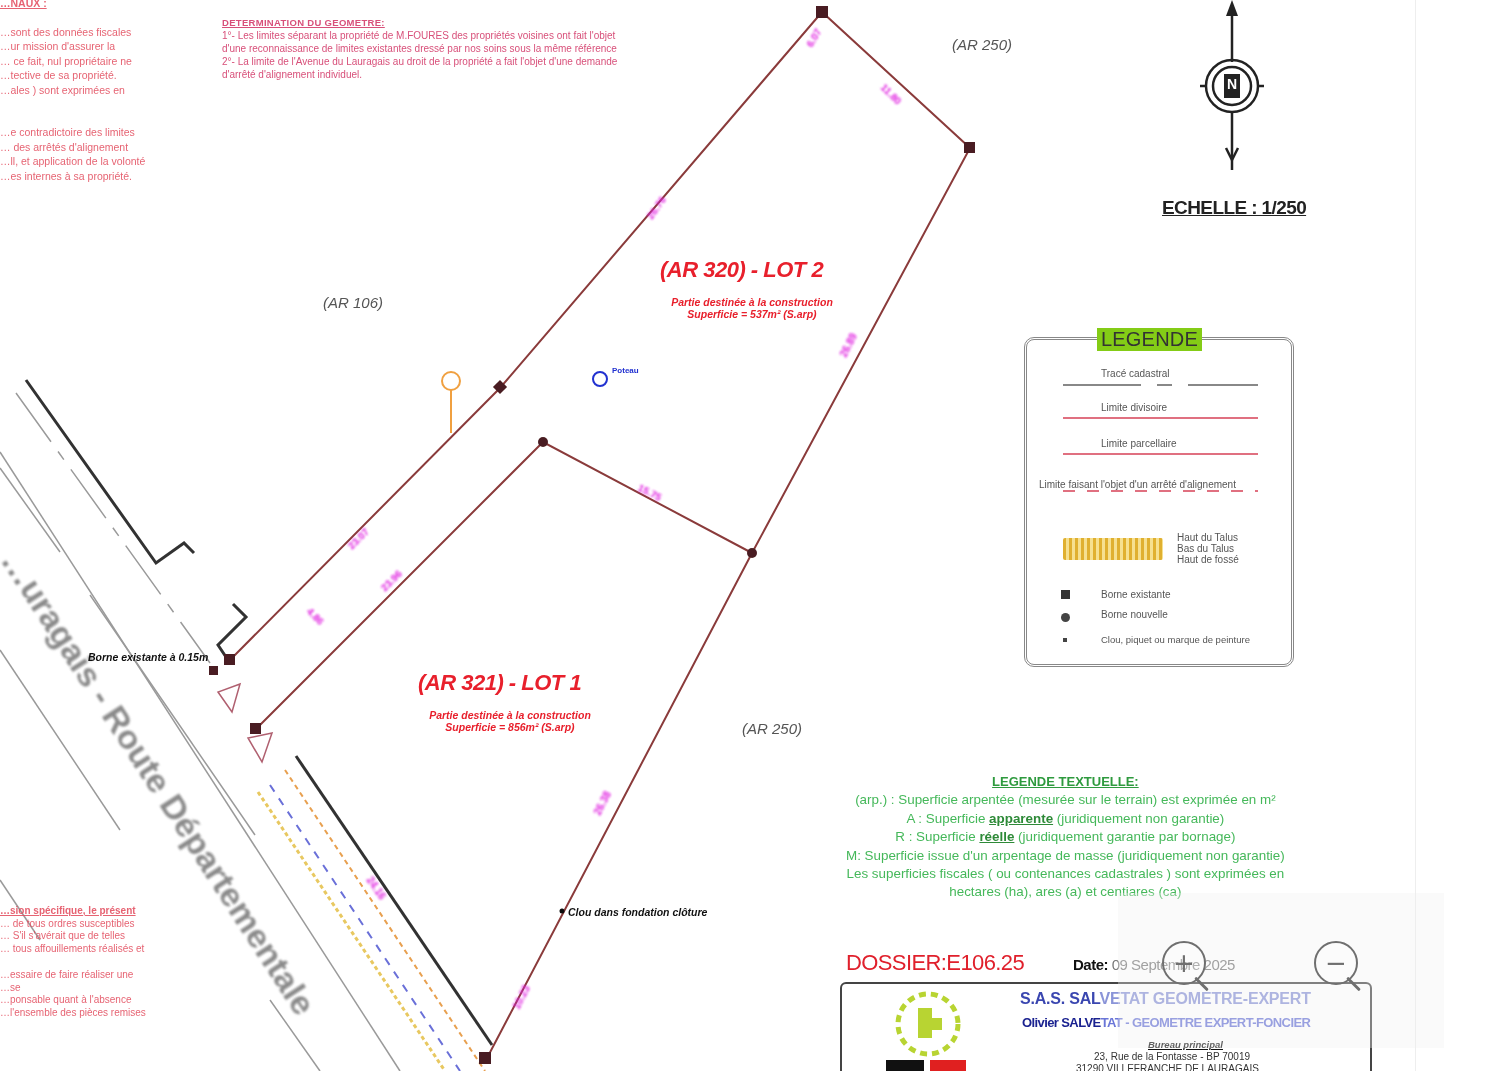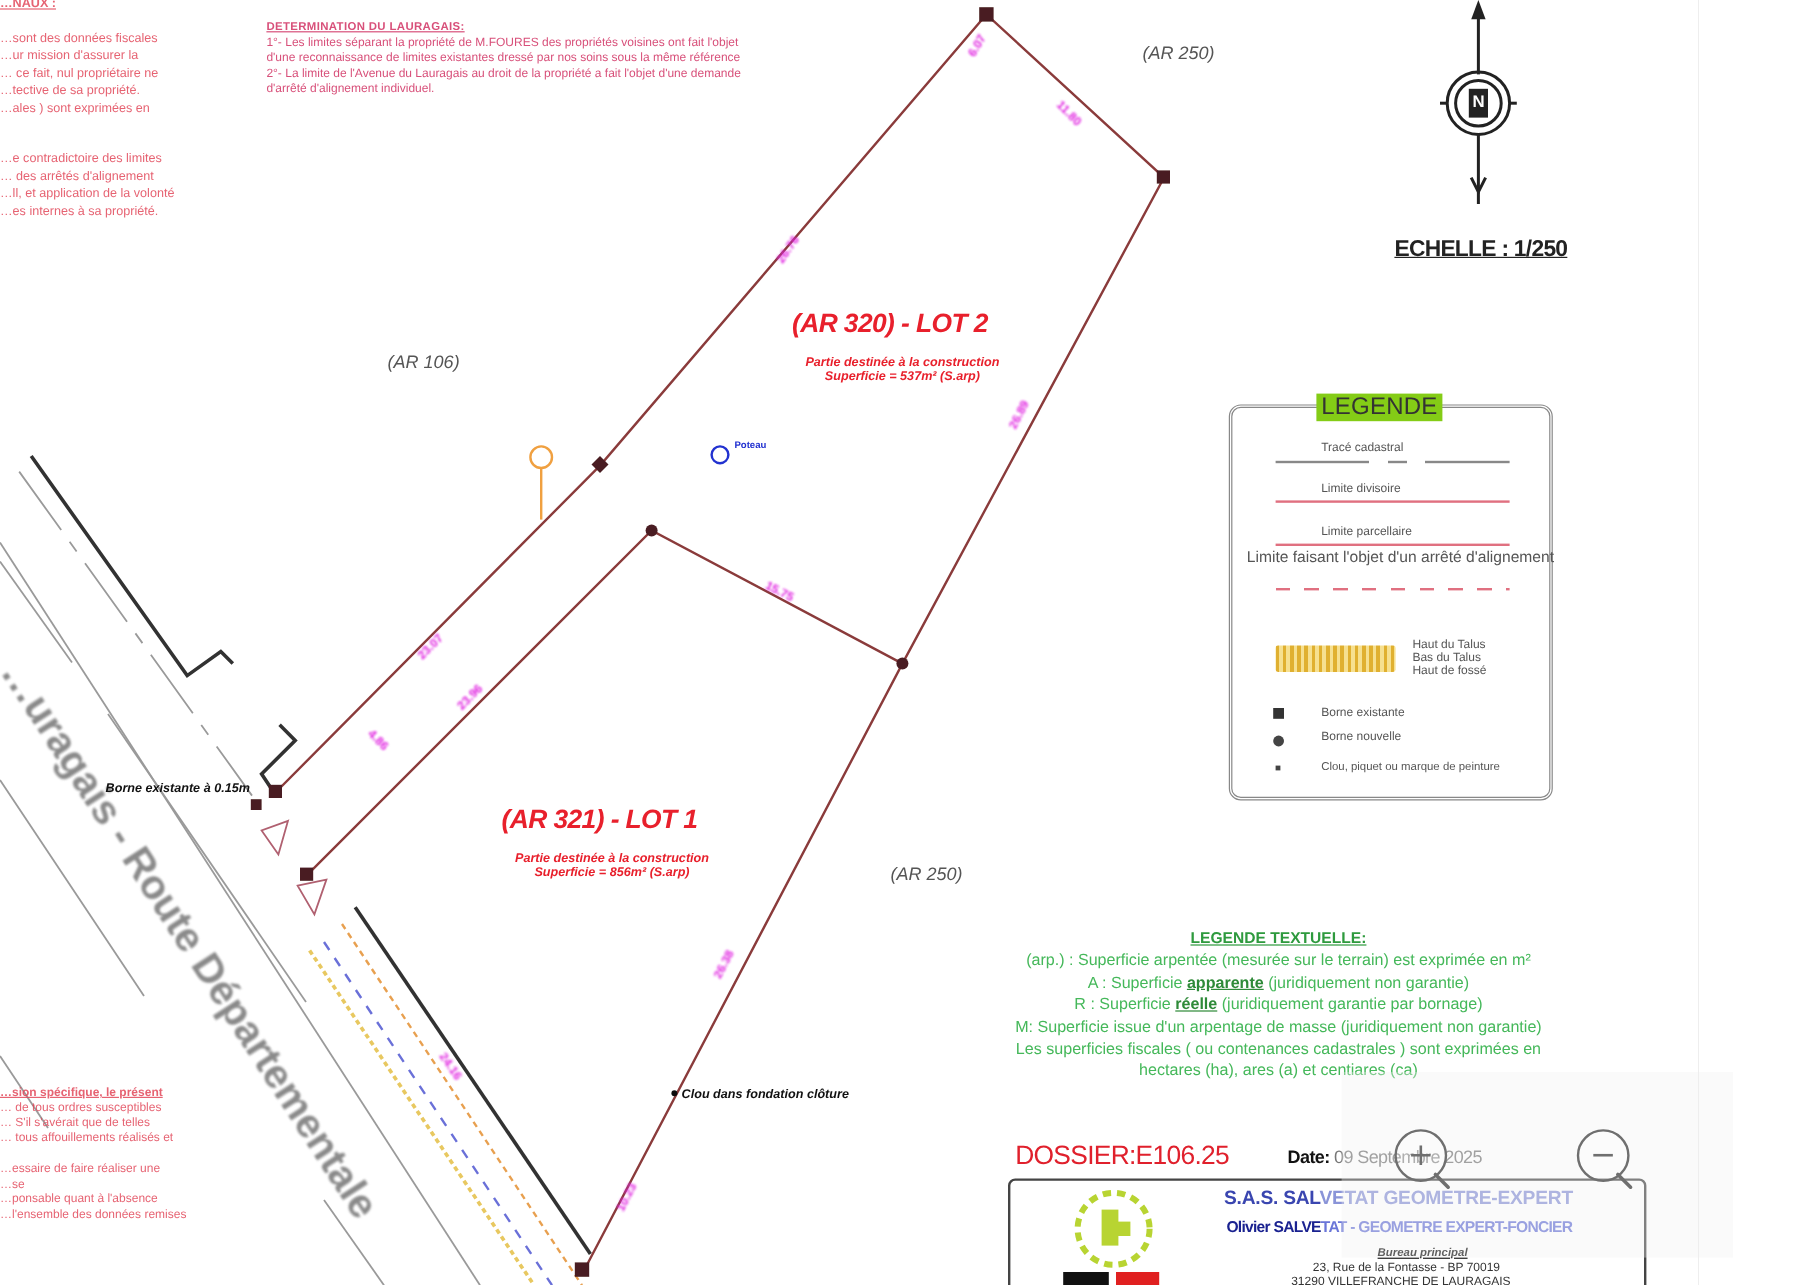--- a/index.html
+++ b/index.html
@@ -147,21 +147,21 @@
     <div>…tective de sa propriété.</div>
     <div>…ales ) sont exprimées en</div>
     <div style="height:28px"></div>
     <div>…e contradictoire des limites</div>
     <div>… des arrêtés d'alignement</div>
     <div>…ll, et application de la volonté</div>
     <div>…es internes à sa propriété.</div>
   </div>
 
   <div class="perim">
-    <div class="h">DETERMINATION DU LAURAGAIS:</div>
+    <div class="h">DETERMINATION DU GEOMETRE:</div>
     <div>1°- Les limites séparant la propriété de M.FOURES des propriétés voisines ont fait l'objet d'une reconnaissance de limites existantes dressé par nos soins sous la même référence</div>
     <div>2°- La limite de l'Avenue du Lauragais au droit de la propriété a fait l'objet d'une demande d'arrêté d'alignement individuel.</div>
   </div>
 
   <div class="txt parcel-ref" style="left:952px;top:36px;">(AR 250)</div>
   <div class="txt parcel-ref" style="left:323px;top:294px;">(AR 106)</div>
   <div class="txt parcel-ref" style="left:742px;top:720px;">(AR 250)</div>
 
   <div class="txt lot-title" style="left:660px;top:257px;">(AR 320) - LOT 2</div>
   <div class="txt lot-sub" style="left:662px;top:296px;width:180px;">
@@ -183,21 +183,21 @@
   <span class="txt" style="left:1227px;top:76px;color:#fff;font-weight:bold;font-size:14px;">N</span>
 
   <div class="legend-box">
     <div class="title">LEGENDE</div>
     <div class="lg-item" style="left:74px;top:28px;">Tracé cadastral</div>
     <div class="lg-line" style="left:36px;top:44px;width:195px;background:linear-gradient(90deg,#888 0 40%,transparent 40% 48%,#888 48% 56%,transparent 56% 64%,#888 64%);"></div>
     <div class="lg-item" style="left:74px;top:62px;">Limite divisoire</div>
     <div class="lg-line" style="left:36px;top:77px;width:195px;background:#e07080;"></div>
     <div class="lg-item" style="left:74px;top:98px;">Limite parcellaire</div>
     <div class="lg-line" style="left:36px;top:113px;width:195px;background:#e07080;"></div>
-    <div class="lg-item" style="left:12px;top:116px;font-size:13px;">Limite faisant l'objet d'un arrêté d'alignement</div>
+    <div class="lg-item" style="left:12px;top:139px;font-size:10px;">Limite faisant l'objet d'un arrêté d'alignement</div>
     <div class="lg-line" style="left:36px;top:150px;width:195px;background:repeating-linear-gradient(90deg,#e07080 0 12px,transparent 12px 24px);"></div>
     <div style="position:absolute;left:36px;top:198px;width:100px;height:22px;background:repeating-linear-gradient(90deg,#e0b030 0 3px,#f6e090 3px 6px);border-radius:2px;filter:blur(.5px);"></div>
     <div class="lg-item" style="left:150px;top:192px;line-height:11px;">
       <div>Haut du Talus</div>
       <div>Bas du Talus</div>
       <div>Haut de fossé</div>
     </div>
     <div style="position:absolute;left:34px;top:250px;width:9px;height:9px;background:#333;"></div>
     <div class="lg-item" style="left:74px;top:249px;">Borne existante</div>
     <div style="position:absolute;left:34px;top:273px;width:9px;height:9px;background:#444;border-radius:50%;"></div>
@@ -218,21 +218,21 @@
 
   <div class="txt red-note" style="left:0;top:905px;font-size:10px;line-height:12.5px;">
     <div><span class="u">…sion spécifique, le présent</span></div>
     <div>… de tous ordres susceptibles</div>
     <div>… S'il s'avérait que de telles</div>
     <div>… tous affouillements réalisés et</div>
     <div style="height:14px"></div>
     <div>…essaire de faire réaliser une</div>
     <div>…se</div>
     <div>…ponsable quant à l'absence</div>
-    <div>…l'ensemble des données remises</div>
+    <div>…l'ensemble des pièces remises</div>
   </div>
 
   <div class="txt dossier">DOSSIER:E106.25</div>
   <div class="txt date"><b>Date:</b><span> 09 Septembre 2025</span></div>
 
   <div class="cartouche">
     <svg style="position:absolute;left:48px;top:6px;" width="80" height="72">
       <g filter="url(#soft)">
         <circle cx="38" cy="34" r="30" fill="none" stroke="#b8d430" stroke-width="5" stroke-dasharray="7,5"></circle>
         <rect x="28" y="18" width="14" height="30" fill="#b8d430"></rect>

